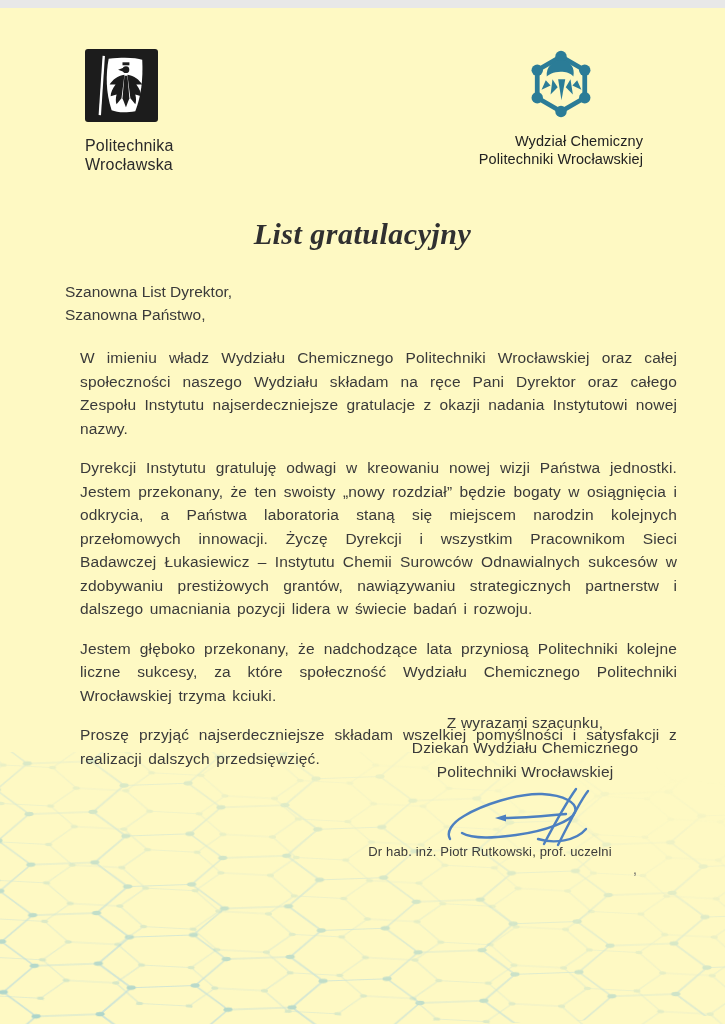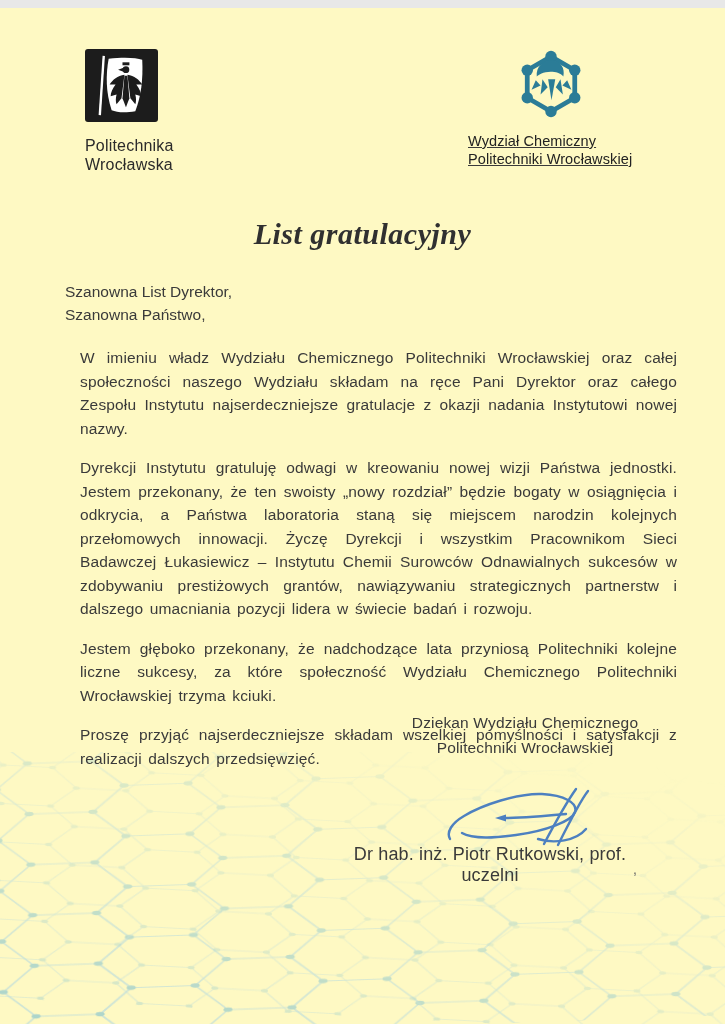--- a/index.html
+++ b/index.html
@@ -4,21 +4,21 @@
 <style>
   html,body{margin:0;padding:0;background:#e8e8e8;}
   .page{
     position:relative;width:725px;height:1024px;margin:8px auto;
     background:#fef9c3;overflow:hidden;
     font-family:"Liberation Sans",sans-serif;color:#3a3a3a;
   }
   
   .logo-left{position:absolute;left:85px;top:41px;width:150px;}
   .logo-left .label{margin-top:10px;font-size:16px;line-height:19px;color:#2b2b2b;letter-spacing:.2px;}
-  .logo-right{position:absolute;left:468px;top:37px;width:165px;text-align:left;text-decoration:underline;}
+  .logo-right{position:absolute;left:478px;top:37px;width:165px;text-align:right;}
   .logo-right .hexwrap{display:flex;justify-content:center;}
   .logo-right .label{margin-top:9px;font-size:14.5px;line-height:18px;color:#222;letter-spacing:.1px;}
   
   .title{
     position:absolute;left:0;right:0;top:209px;text-align:center;
     font-family:"Liberation Serif",serif;font-style:italic;font-weight:bold;
     font-size:30px;color:#303030;letter-spacing:.5px;
   }
   
   .salutation{position:absolute;left:65px;top:272px;font-size:15.5px;line-height:23px;color:#3a3a3a;}
@@ -26,21 +26,21 @@
   .paragraphs{position:absolute;left:80px;top:338px;width:597px;
     font-size:15.5px;line-height:23.5px;text-align:justify;color:#3a3a3a;
     word-spacing:2px;letter-spacing:.15px;}
   .paragraphs p{margin:0 0 16px 0;}
   
   .closing{position:absolute;left:365px;top:703px;width:320px;text-align:center;
     font-size:15.5px;line-height:24.5px;color:#3a3a3a;letter-spacing:.15px;}
   .closing p{margin:0;}
   .signature{position:absolute;left:438px;top:779px;}
   .signatory{position:absolute;left:330px;top:836px;width:320px;text-align:center;
-    font-size:18px;color:#3a3a3a;letter-spacing:.15px;}
+    font-size:13px;color:#3a3a3a;letter-spacing:.15px;}
   .scan-mark{position:absolute;left:633px;top:853px;font-size:14px;color:#666;}
   
   .hexbg{position:absolute;left:0;bottom:0;pointer-events:none;}
 </style>
 </head>
 <body>
 
 <div class="page">
 
   <svg class="hexbg" width="725" height="280" viewBox="0 0 725 280" aria-hidden="true">
@@ -132,20 +132,21 @@
   </div>
 
   <div class="paragraphs">
     <p>W imieniu władz Wydziału Chemicznego Politechniki Wrocławskiej oraz całej społeczności naszego Wydziału składam na ręce Pani Dyrektor oraz całego Zespołu Instytutu najserdeczniejsze gratulacje z okazji nadania Instytutowi nowej nazwy.</p>
     <p>Dyrekcji Instytutu gratuluję odwagi w kreowaniu nowej wizji Państwa jednostki. Jestem przekonany, że ten swoisty „nowy rozdział” będzie bogaty w osiągnięcia i odkrycia, a Państwa laboratoria staną się miejscem narodzin kolejnych przełomowych innowacji. Życzę Dyrekcji i wszystkim Pracownikom Sieci Badawczej Łukasiewicz – Instytutu Chemii Surowców Odnawialnych sukcesów w zdobywaniu prestiżowych grantów, nawiązywaniu strategicznych partnerstw i dalszego umacniania pozycji lidera w świecie badań i rozwoju.</p>
     <p>Jestem głęboko przekonany, że nadchodzące lata przyniosą Politechniki kolejne liczne sukcesy, za które społeczność Wydziału Chemicznego Politechniki Wrocławskiej trzyma kciuki.</p>
     <p>Proszę przyjąć najserdeczniejsze składam wszelkiej pomyślności i satysfakcji z realizacji dalszych przedsięwzięć.</p>
   </div>
 
   <div class="closing">
+    <p>Z wyrazami szacunku,</p>
     <p>Dziekan Wydziału Chemicznego</p>
     <p>Politechniki Wrocławskiej</p>
   </div>
 
   <svg class="signature" width="184" height="62" viewBox="0 0 184 62">
     <g stroke="#4d80c0" stroke-width="2.4" fill="none" stroke-linecap="round">
       <path d="M12 52 C8 45 14 36 26 29 C44 18 80 6 104 7 C126 8 140 16 137 25 C134 34 108 44 78 48 C58 51 34 52 24 46"></path>
       <path d="M128 27 C108 29 84 31 66 31"></path>
       <path d="M106 57 C116 38 128 16 138 2"></path>
       <path d="M120 58 C130 38 142 14 150 4"></path>

